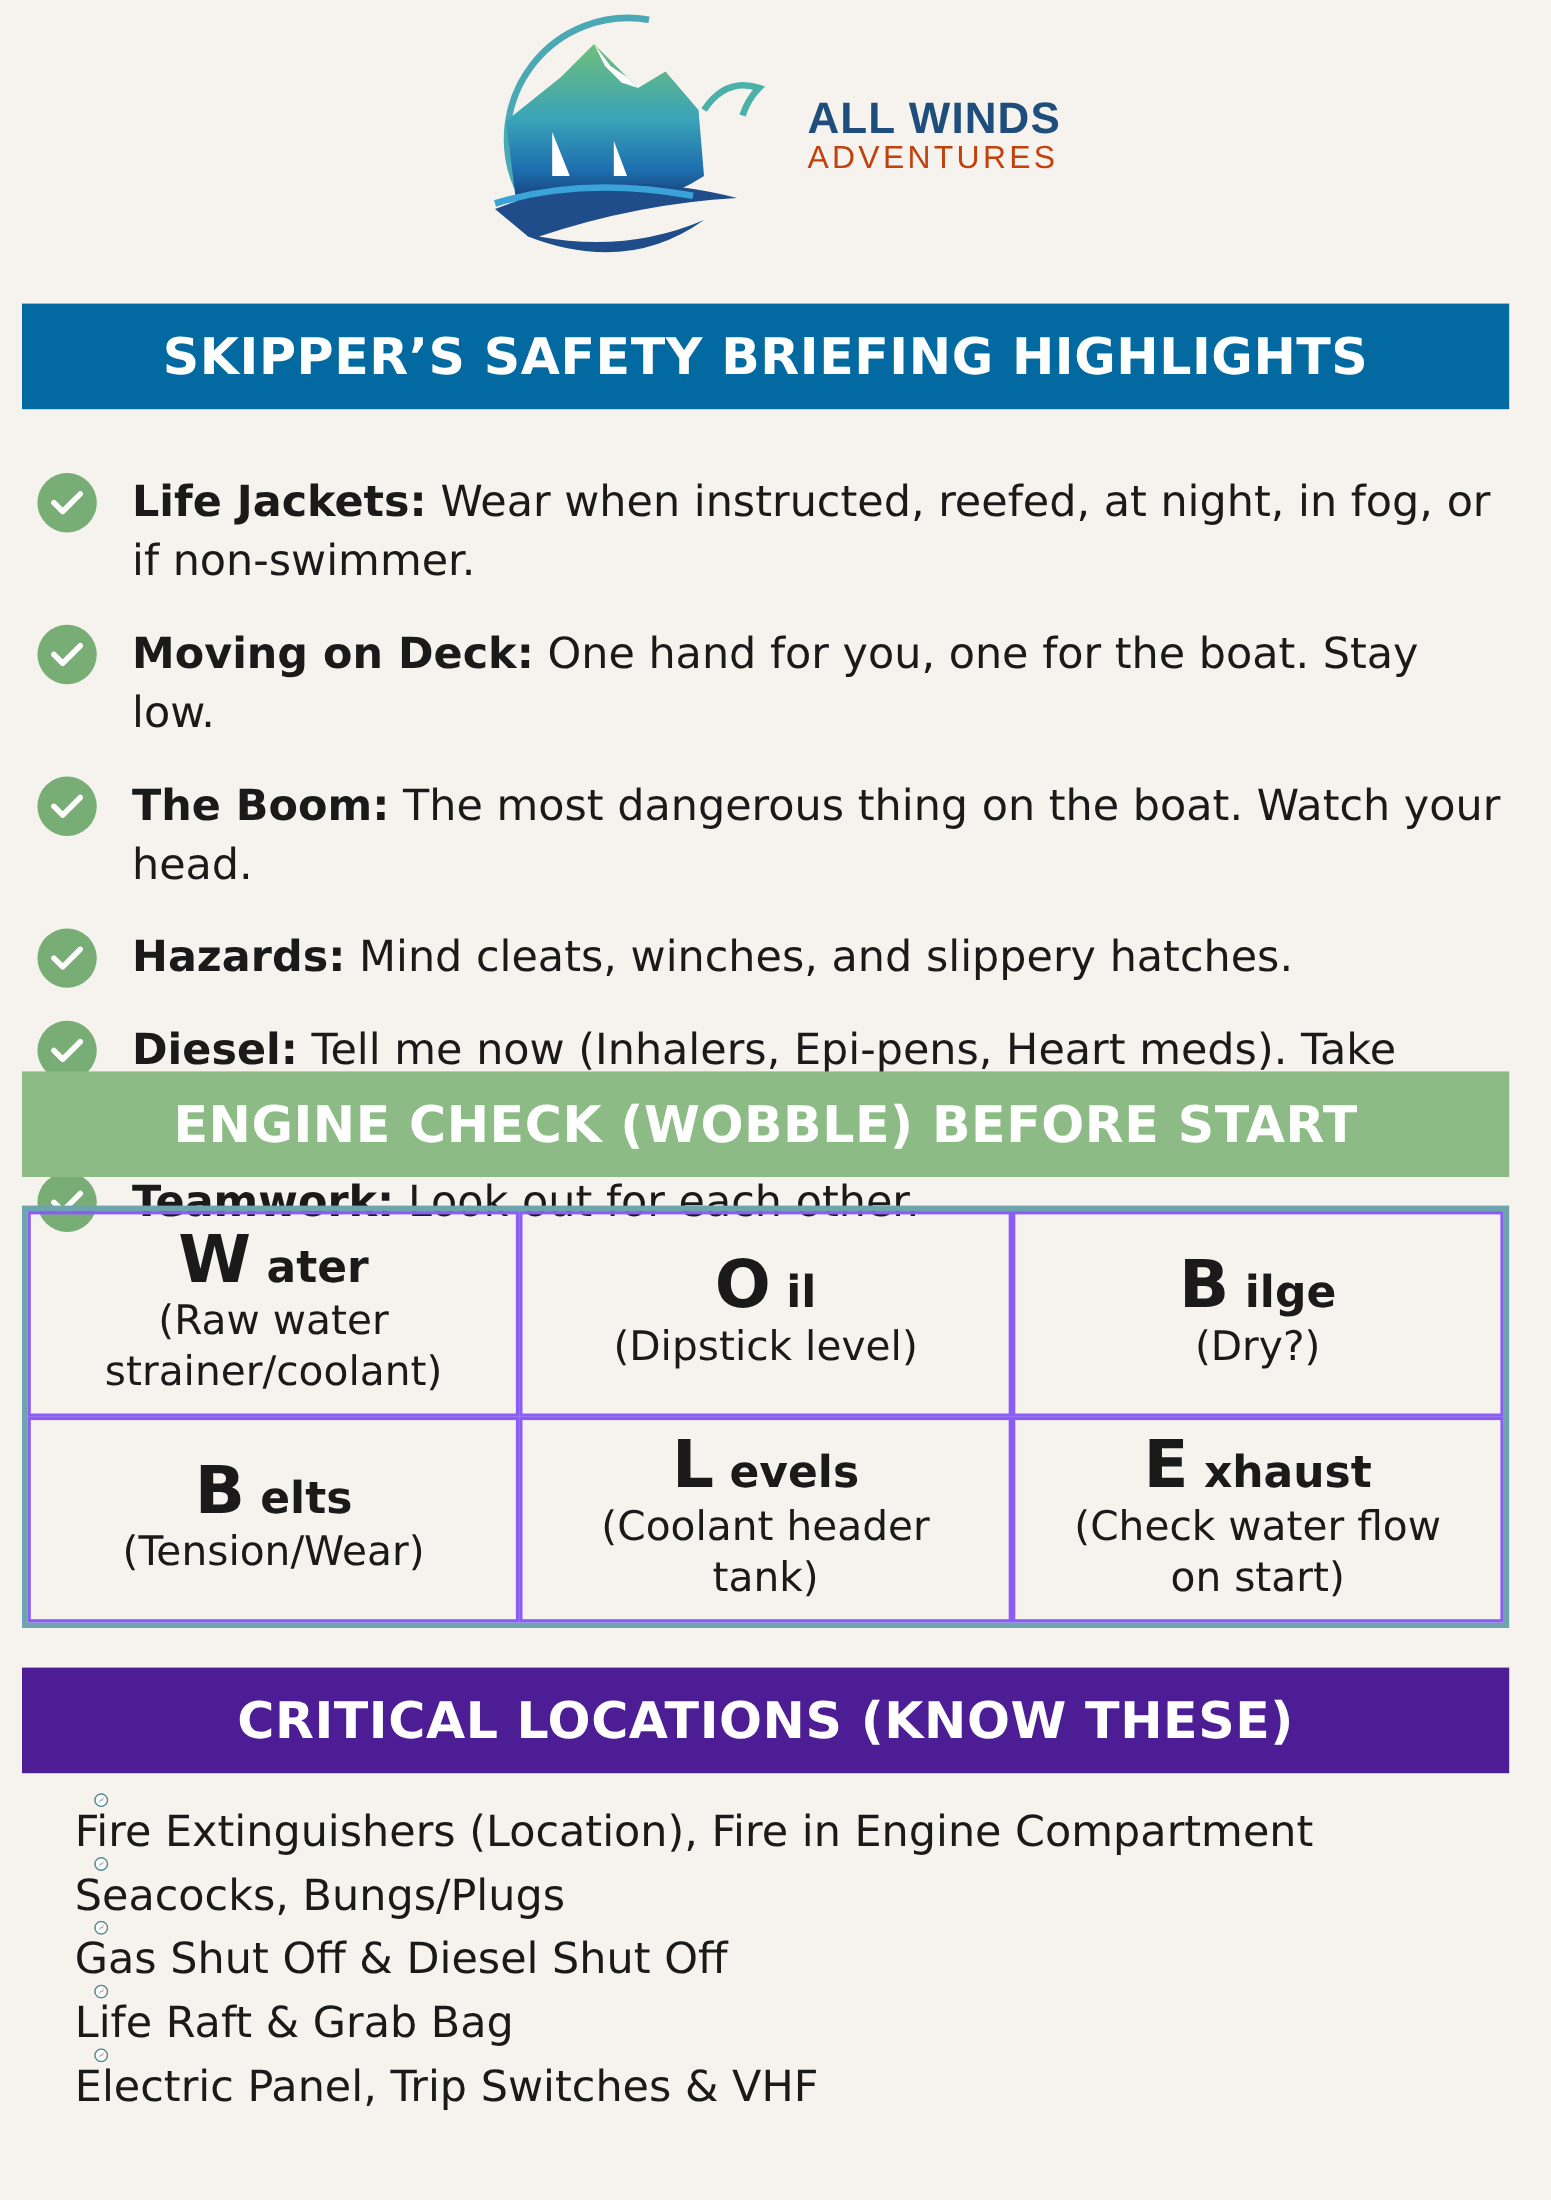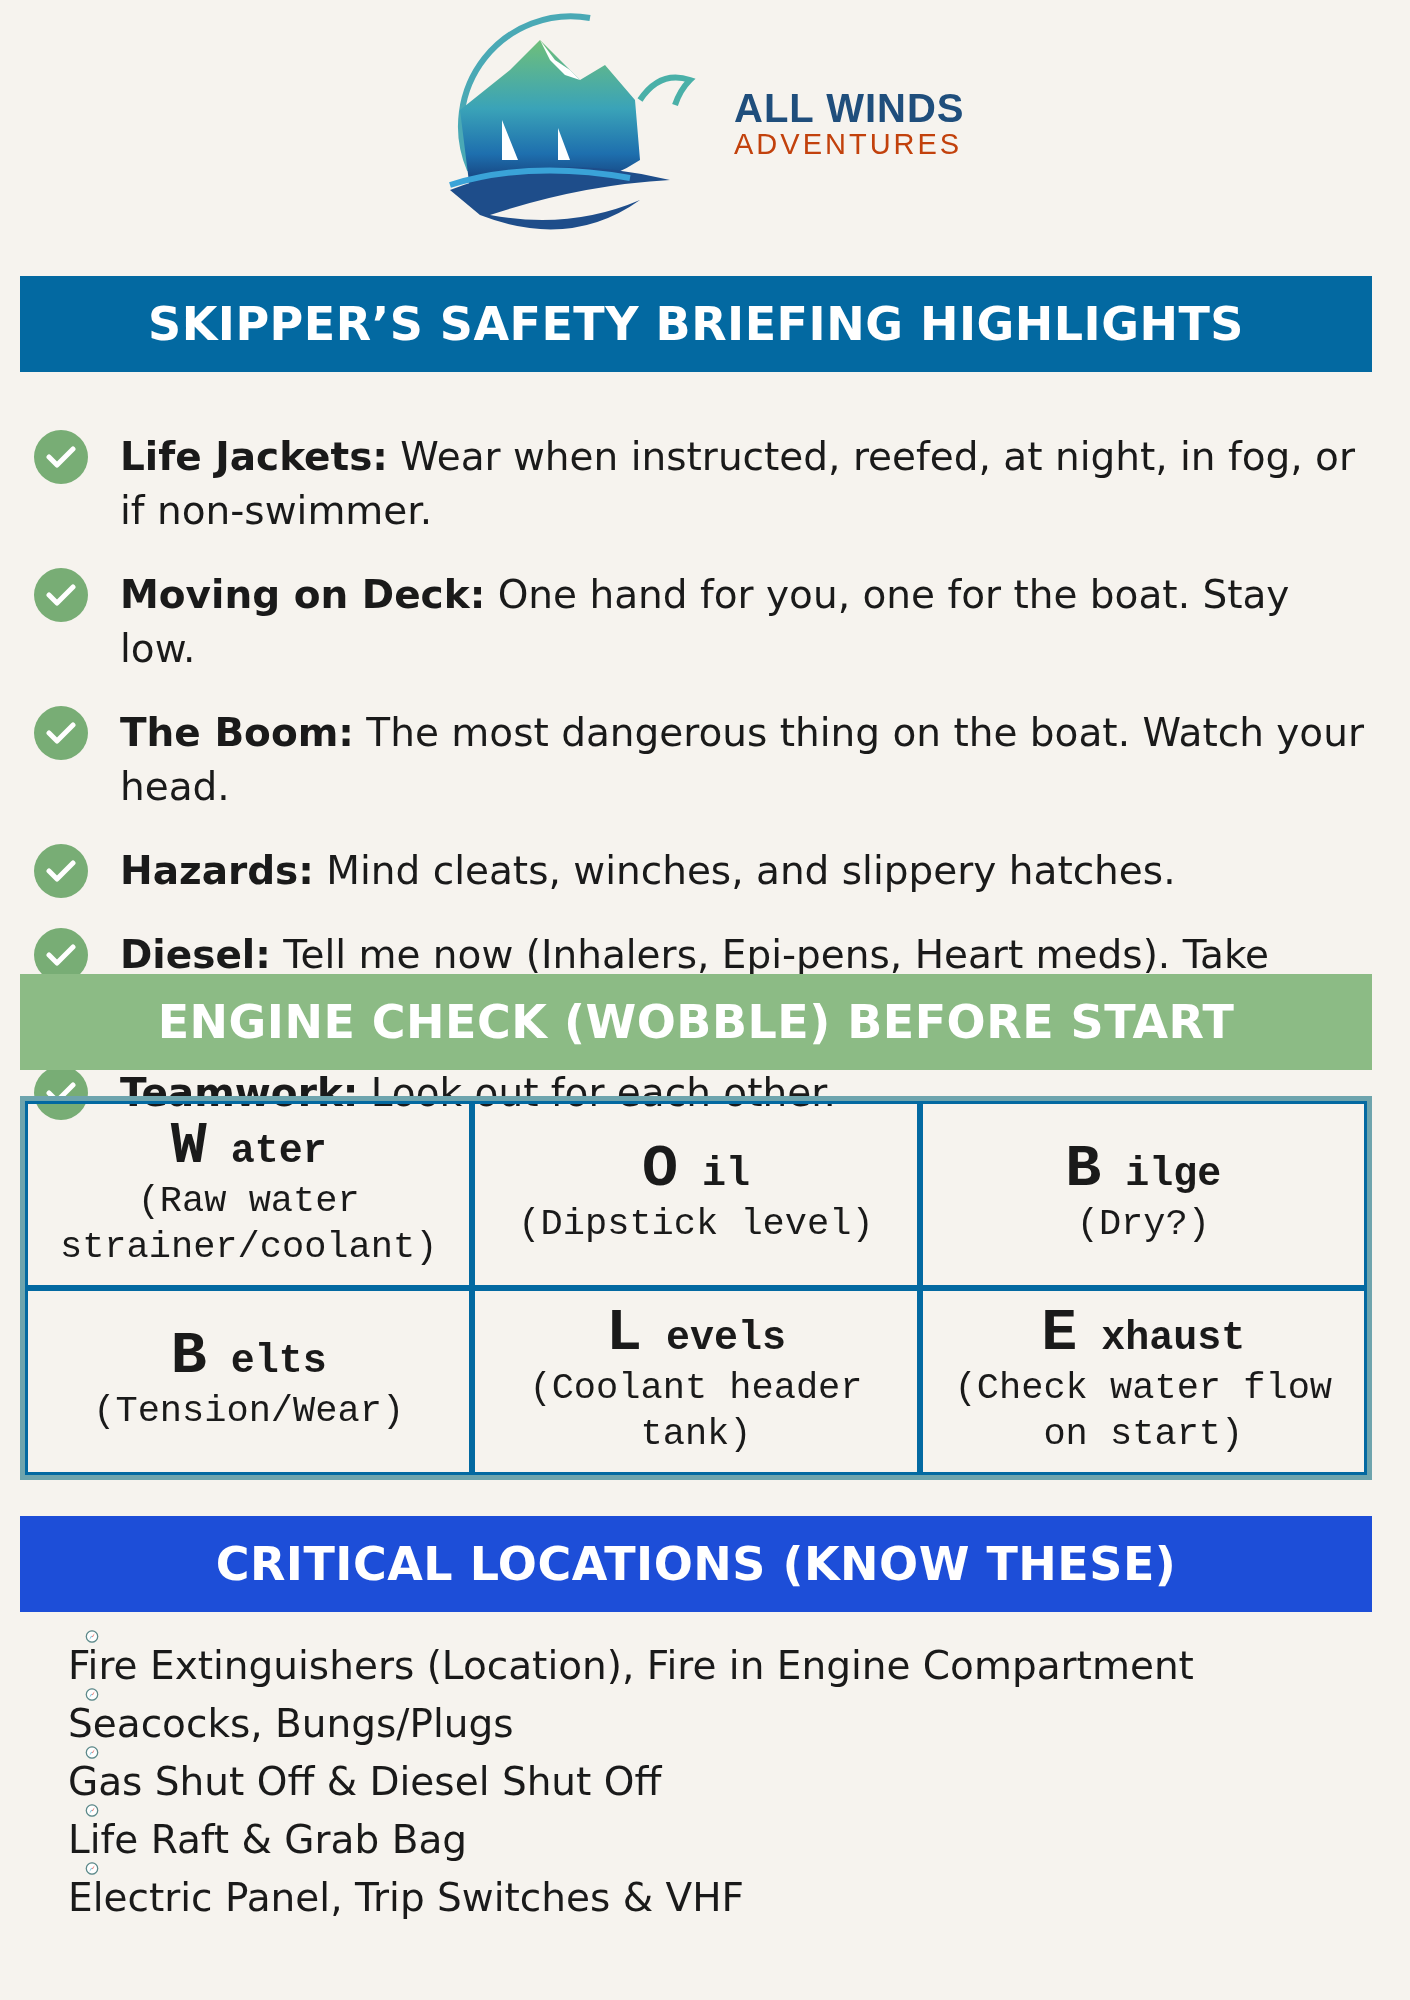--- a/index.html
+++ b/index.html
@@ -5,28 +5,28 @@
   html,body{margin:0;padding:0;}
   body{width:1410px;height:2000px;background:#f6f3ee;font-family:"DejaVu Sans","Liberation Sans",sans-serif;color:#1a1a1a;position:relative;overflow:hidden;}
   .logo{position:absolute;left:430px;top:10px;width:580px;height:220px;}
   .logo svg{position:absolute;left:0;top:0;}
   .brand{position:absolute;left:304px;top:78px;}
   .brand .l1{font-family:"Liberation Sans",sans-serif;font-weight:700;font-size:40px;color:#1f4e7c;letter-spacing:1px;line-height:40px;text-align:right;}
   .brand .l2{font-family:"Liberation Sans",sans-serif;font-size:29px;color:#c2410c;letter-spacing:3px;line-height:32px;}
   .banner{position:absolute;left:20px;width:1352px;height:96px;display:flex;align-items:center;justify-content:center;color:#fff;font-weight:700;font-size:46px;letter-spacing:0.5px;}
   .b1{top:276px;background:#0369a1;}
   .b2{top:974px;background:#8cbb85;}
-  .b3{top:1516px;background:#1d4ed8;}
+  .b3{top:1516px;background:#4c1d95;}
   .bullets{position:absolute;left:34px;top:400px;width:1340px;}
   .bullet{display:flex;align-items:flex-start;margin-bottom:12px;margin-top:30px;}
   .chk{flex:0 0 54px;height:54px;border-radius:50%;background:#78ad75;display:flex;align-items:center;justify-content:center;margin-right:32px;margin-top:0px;}
   .btext{font-size:39px;line-height:54px;}
   .btext b{font-weight:700;}
   .grid{position:absolute;left:20px;top:1096px;width:1352px;height:384px;border:5px solid #6ea4ad;box-sizing:border-box;display:grid;grid-template-columns:1fr 1fr 1fr;grid-template-rows:1fr 1fr;}
-  .cell{border:3px solid #0369a1;display:flex;flex-direction:column;align-items:center;justify-content:center;text-align:center;font-family:Liberation Mono, monospace;}
+  .cell{border:3px solid #8b5cf6;display:flex;flex-direction:column;align-items:center;justify-content:center;text-align:center;}
   .cell .h{font-weight:700;font-size:40px;line-height:52px;}
   .cell .h .big{font-size:60px;}
   .cell .s{font-size:37px;line-height:46px;padding:0 30px;}
   .locs{position:absolute;left:68px;top:1630px;}
   .loc{display:flex;align-items:flex-start;height:58px;flex-direction:column;}
   .compass{width:48px;height:48px;margin-right:28px;}
   .loc span{font-size:39px;}
 </style>
 </head>
 <body>

